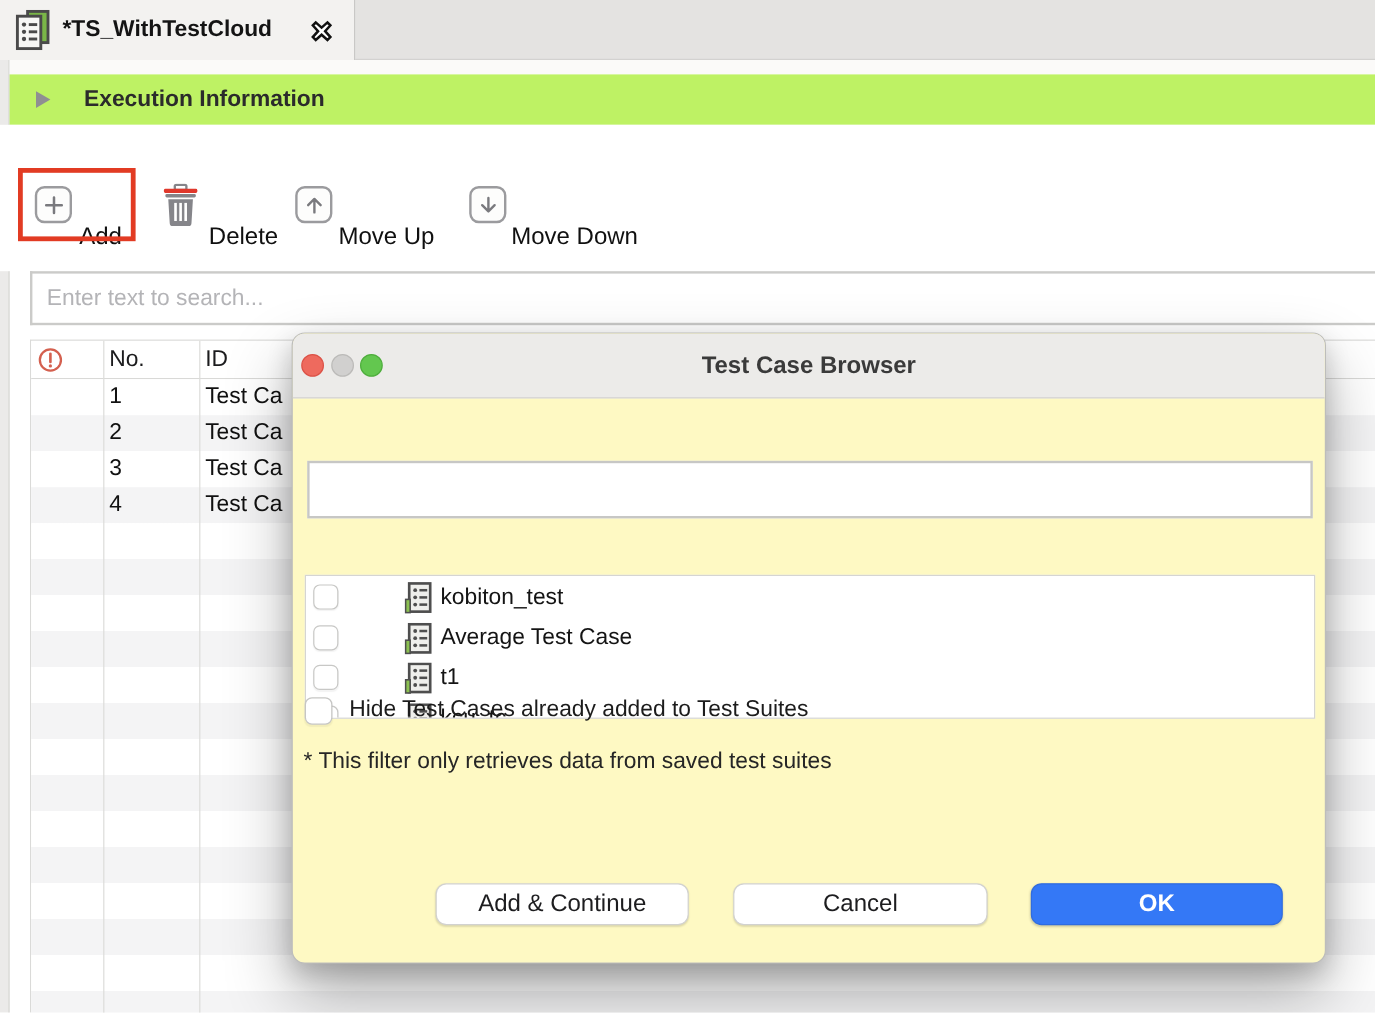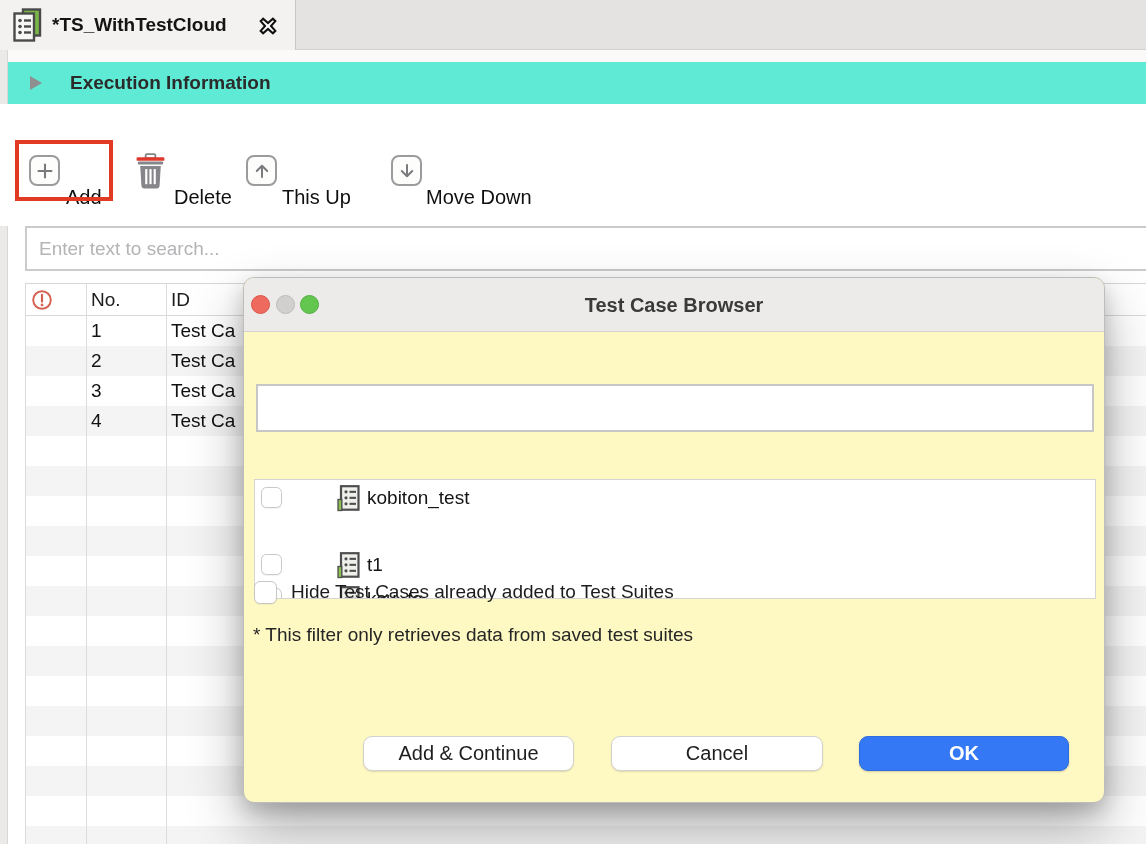--- a/index.html
+++ b/index.html
@@ -12,21 +12,21 @@
   .tab { position:absolute; left:0; top:0; width:296px; height:50px; background:#f3f2f0; border-right:1px solid #c9c8c6; display:flex; align-items:center;text-align:center; }
   .tab-icon { position:absolute; left:12px; top:8px; width:31px; height:34px; }
   .tab-title { position:absolute; left:52px; top:0; height:50px; line-height:50px; font-size:19px; font-weight:600; color:#141414; white-space:nowrap; }
   .tab-close { position:absolute; left:255px; top:13px; width:25px; height:25px; display:flex; align-items:center; justify-content:center; cursor:pointer; }
 
   
   .gutter { position:absolute; left:0; top:50px; width:8px; height:794px; background:#ebeae9; border-right:1px solid #d8d7d5; }
 
   
   .exec-gap { position:absolute; left:8px; top:50px; width:1138px; height:12px; background:#fbfaf9; }
-  .exec-bar { position:absolute; left:8px; top:62px; width:1138px; height:42px; background:#5eead4; }
+  .exec-bar { position:absolute; left:8px; top:62px; width:1138px; height:42px; background:#bef264; }
   .exec-arrow { position:absolute; left:22px; top:14px; width:0; height:0; border-left:12px solid #8f8f92; border-top:7px solid transparent; border-bottom:7px solid transparent; }
   .exec-label { position:absolute; left:62px; top:0; height:42px; line-height:42px; font-size:19px; font-weight:700; color:#2b2b2b; white-space:nowrap; }
 
   
   .toolbar { position:absolute; left:0; top:104px; width:1146px; height:122px; background:#fff; }
   .hl-box { position:absolute; left:15px; top:36px; width:98px; height:61px; border:4px solid #e23b23; }
   .tb-icon { position:absolute; display:flex; align-items:center; justify-content:center; }
   .icon-box { width:31px; height:31px; border:2px solid #9b9b9e; border-radius:8px; display:flex; align-items:center; justify-content:center; background:#fdfdfc; }
   .tb-label { position:absolute; top:36px; height:61px; line-height:61px; font-size:20px; color:#101010; white-space:nowrap;margin-top:27px; }
   .i-add  { left:29px;  top:51px; }
@@ -153,21 +153,21 @@
     </div>
     <span class="tb-label l-del">Delete</span>
 
     <div class="tb-icon i-up">
       <span class="icon-box">
         <svg width="20" height="20" viewBox="0 0 20 20">
             <path d="M10 16 V5 M4.8 10 L10 4.8 L15.2 10" fill="none" stroke="#7a7a7e" stroke-width="2" stroke-linecap="round" stroke-linejoin="round"></path>
           </svg>
       </span>
     </div>
-    <span class="tb-label l-up">This Up</span>
+    <span class="tb-label l-up">Move Up</span>
 
     <div class="tb-icon i-down">
       <span class="icon-box">
         <svg width="20" height="20" viewBox="0 0 20 20">
             <path d="M10 4 V15 M4.8 10 L10 15.2 L15.2 10" fill="none" stroke="#7a7a7e" stroke-width="2" stroke-linecap="round" stroke-linejoin="round"></path>
           </svg>
       </span>
     </div>
     <span class="tb-label l-down">Move Down</span>
 
@@ -232,20 +232,36 @@
             <circle cx="9" cy="6.8" r="1.6" fill="#4e4e4e"></circle>
               <rect x="12.5" y="5.8" width="6.5" height="2.1" fill="#4e4e4e"></rect>
             <circle cx="9" cy="12.8" r="1.6" fill="#4e4e4e"></circle>
               <rect x="12.5" y="11.8" width="6.5" height="2.1" fill="#4e4e4e"></rect>
             <circle cx="9" cy="18.8" r="1.6" fill="#4e4e4e"></circle>
               <rect x="12.5" y="17.8" width="6.5" height="2.1" fill="#4e4e4e"></rect>
             <rect x="1" y="14.5" width="3.8" height="11" fill="#8cc152" stroke="#4e4e4e" stroke-width="1.3"></rect>
           </svg>
         </span>
         <span class="tc-label">kobiton_test</span>
+      </div>
+      <div class="tc-item tc-1">
+        <span class="tc-check"></span>
+        <span class="tc-icon">
+          <svg width="23" height="27" viewBox="0 0 23 27">
+            <rect x="4" y="1.2" width="17.5" height="23.5" fill="#efefec" stroke="#4e4e4e" stroke-width="2.2"></rect>
+            <circle cx="9" cy="6.8" r="1.6" fill="#4e4e4e"></circle>
+              <rect x="12.5" y="5.8" width="6.5" height="2.1" fill="#4e4e4e"></rect>
+            <circle cx="9" cy="12.8" r="1.6" fill="#4e4e4e"></circle>
+              <rect x="12.5" y="11.8" width="6.5" height="2.1" fill="#4e4e4e"></rect>
+            <circle cx="9" cy="18.8" r="1.6" fill="#4e4e4e"></circle>
+              <rect x="12.5" y="17.8" width="6.5" height="2.1" fill="#4e4e4e"></rect>
+            <rect x="1" y="14.5" width="3.8" height="11" fill="#8cc152" stroke="#4e4e4e" stroke-width="1.3"></rect>
+          </svg>
+        </span>
+        <span class="tc-label">Average Test Case</span>
       </div>
       <div class="tc-item tc-2">
         <span class="tc-check"></span>
         <span class="tc-icon">
           <svg width="23" height="27" viewBox="0 0 23 27">
             <rect x="4" y="1.2" width="17.5" height="23.5" fill="#efefec" stroke="#4e4e4e" stroke-width="2.2"></rect>
             <circle cx="9" cy="6.8" r="1.6" fill="#4e4e4e"></circle>
               <rect x="12.5" y="5.8" width="6.5" height="2.1" fill="#4e4e4e"></rect>
             <circle cx="9" cy="12.8" r="1.6" fill="#4e4e4e"></circle>
               <rect x="12.5" y="11.8" width="6.5" height="2.1" fill="#4e4e4e"></rect>

